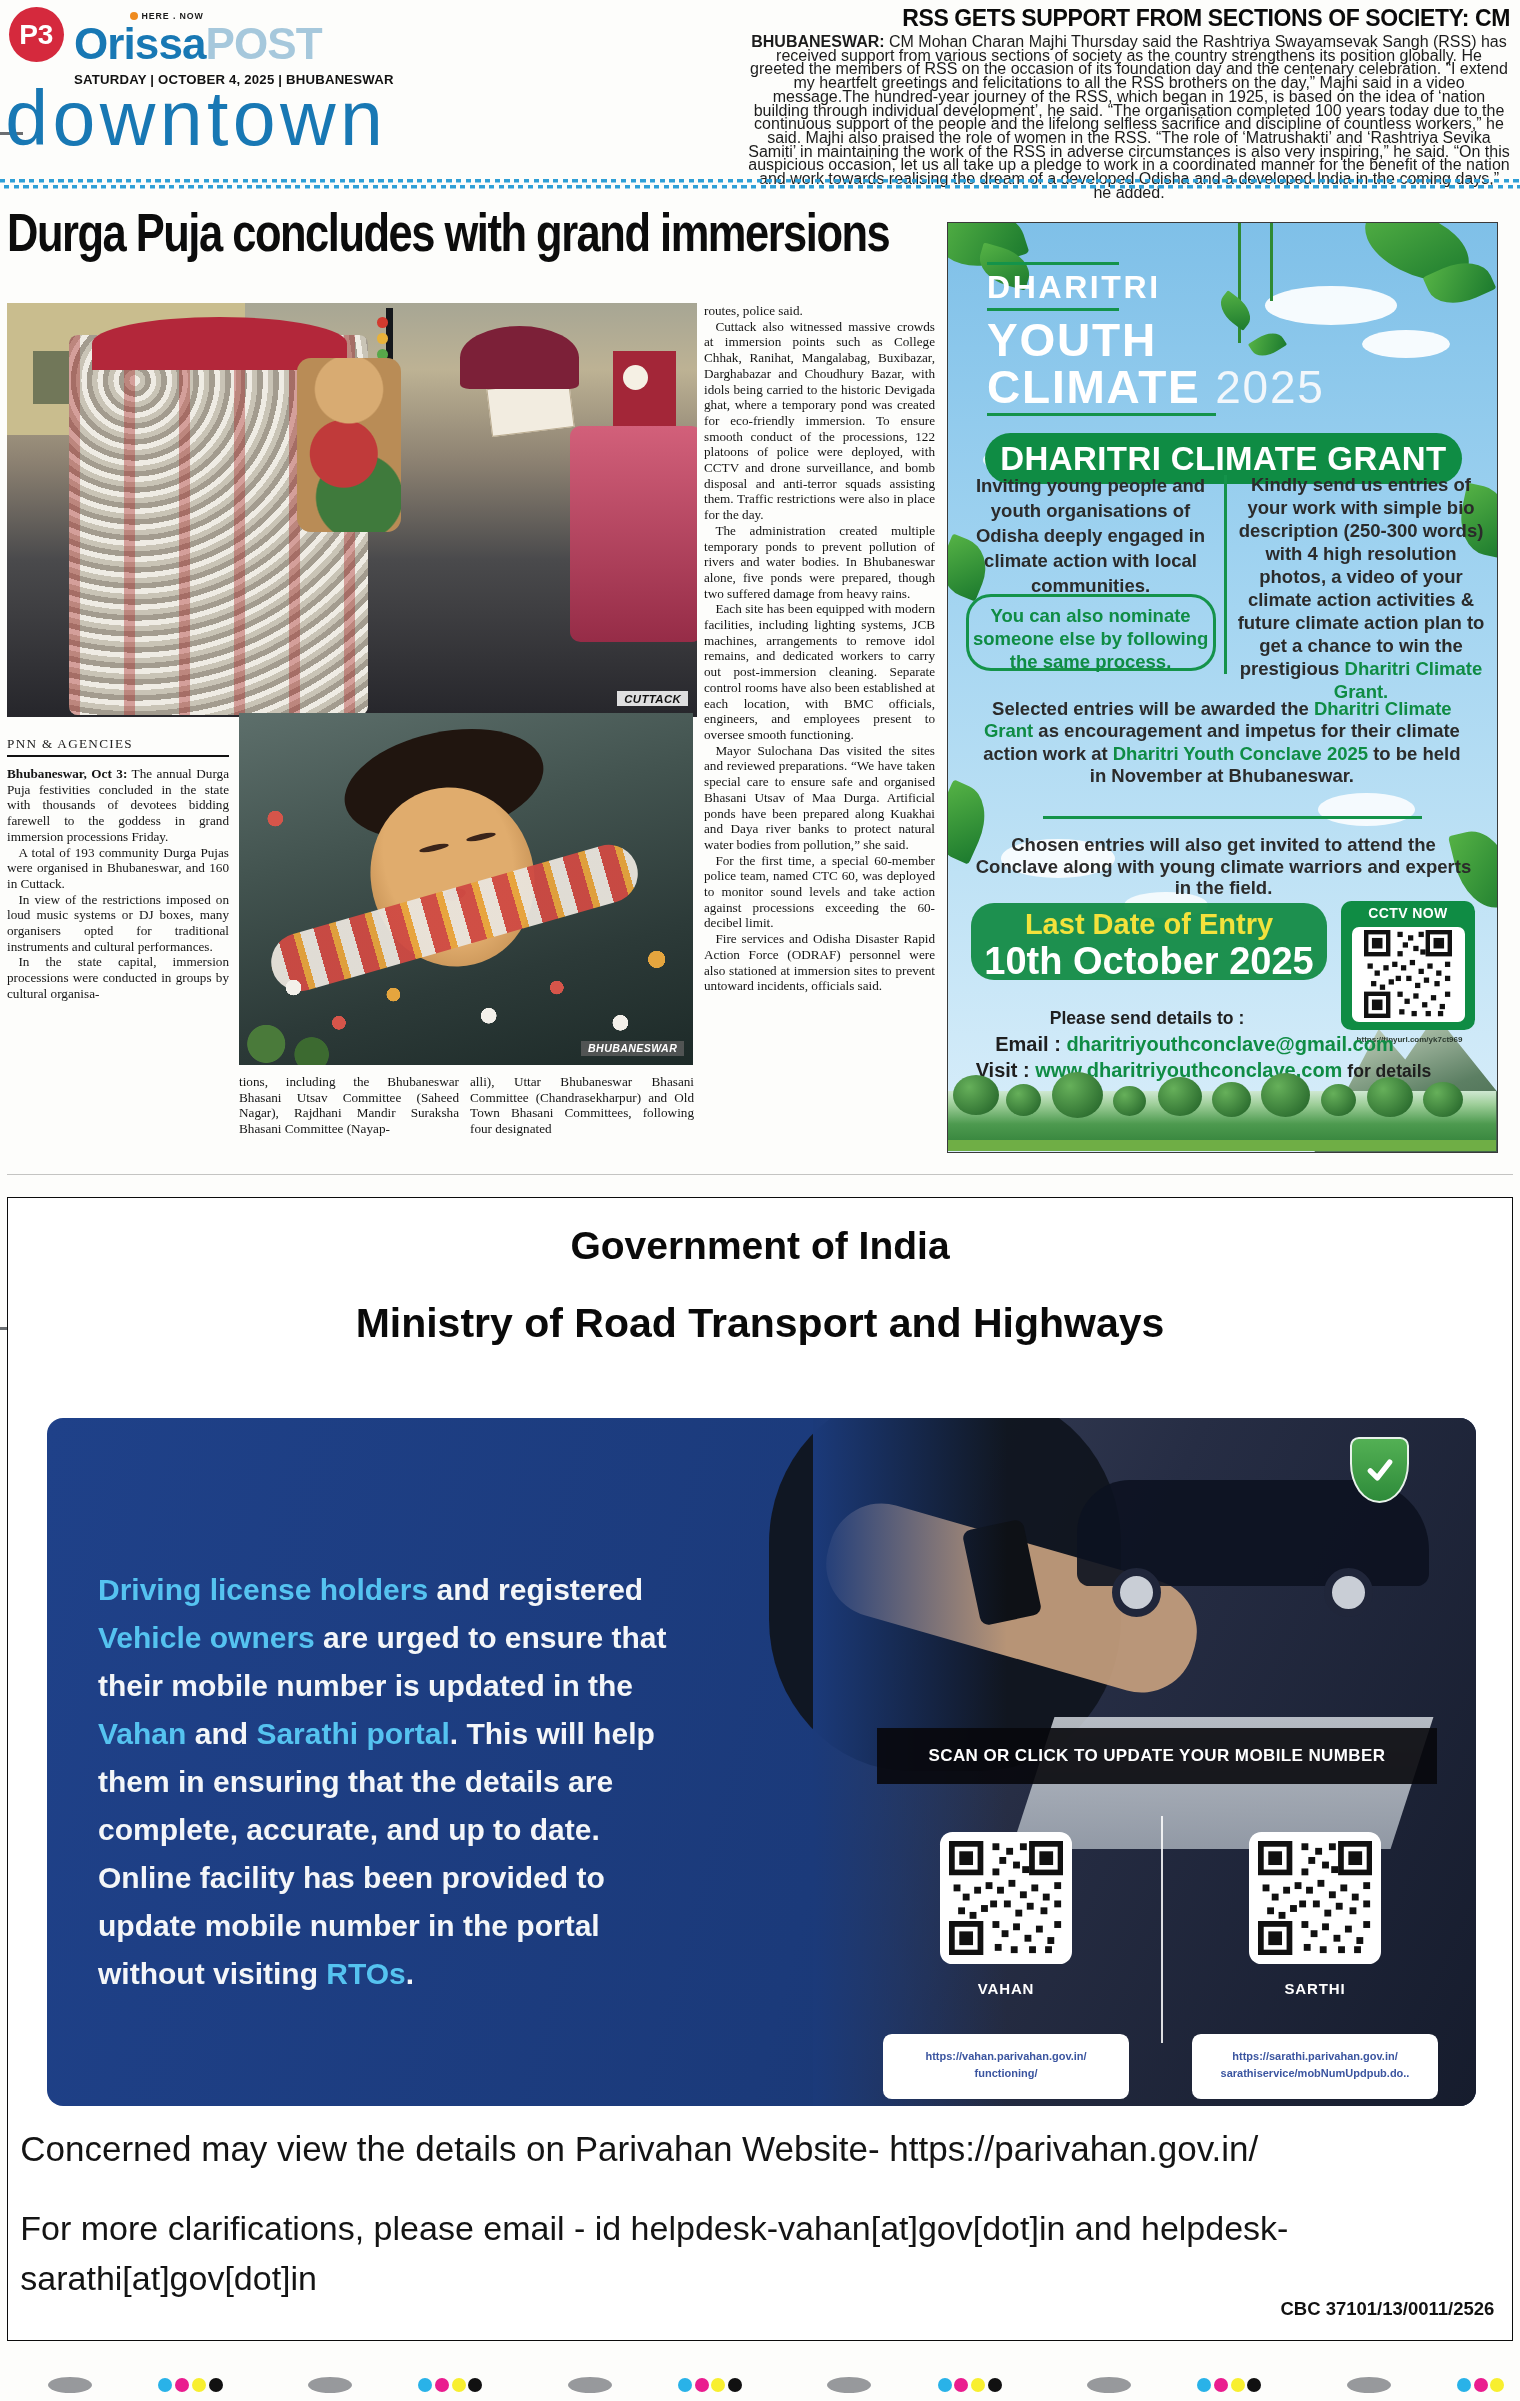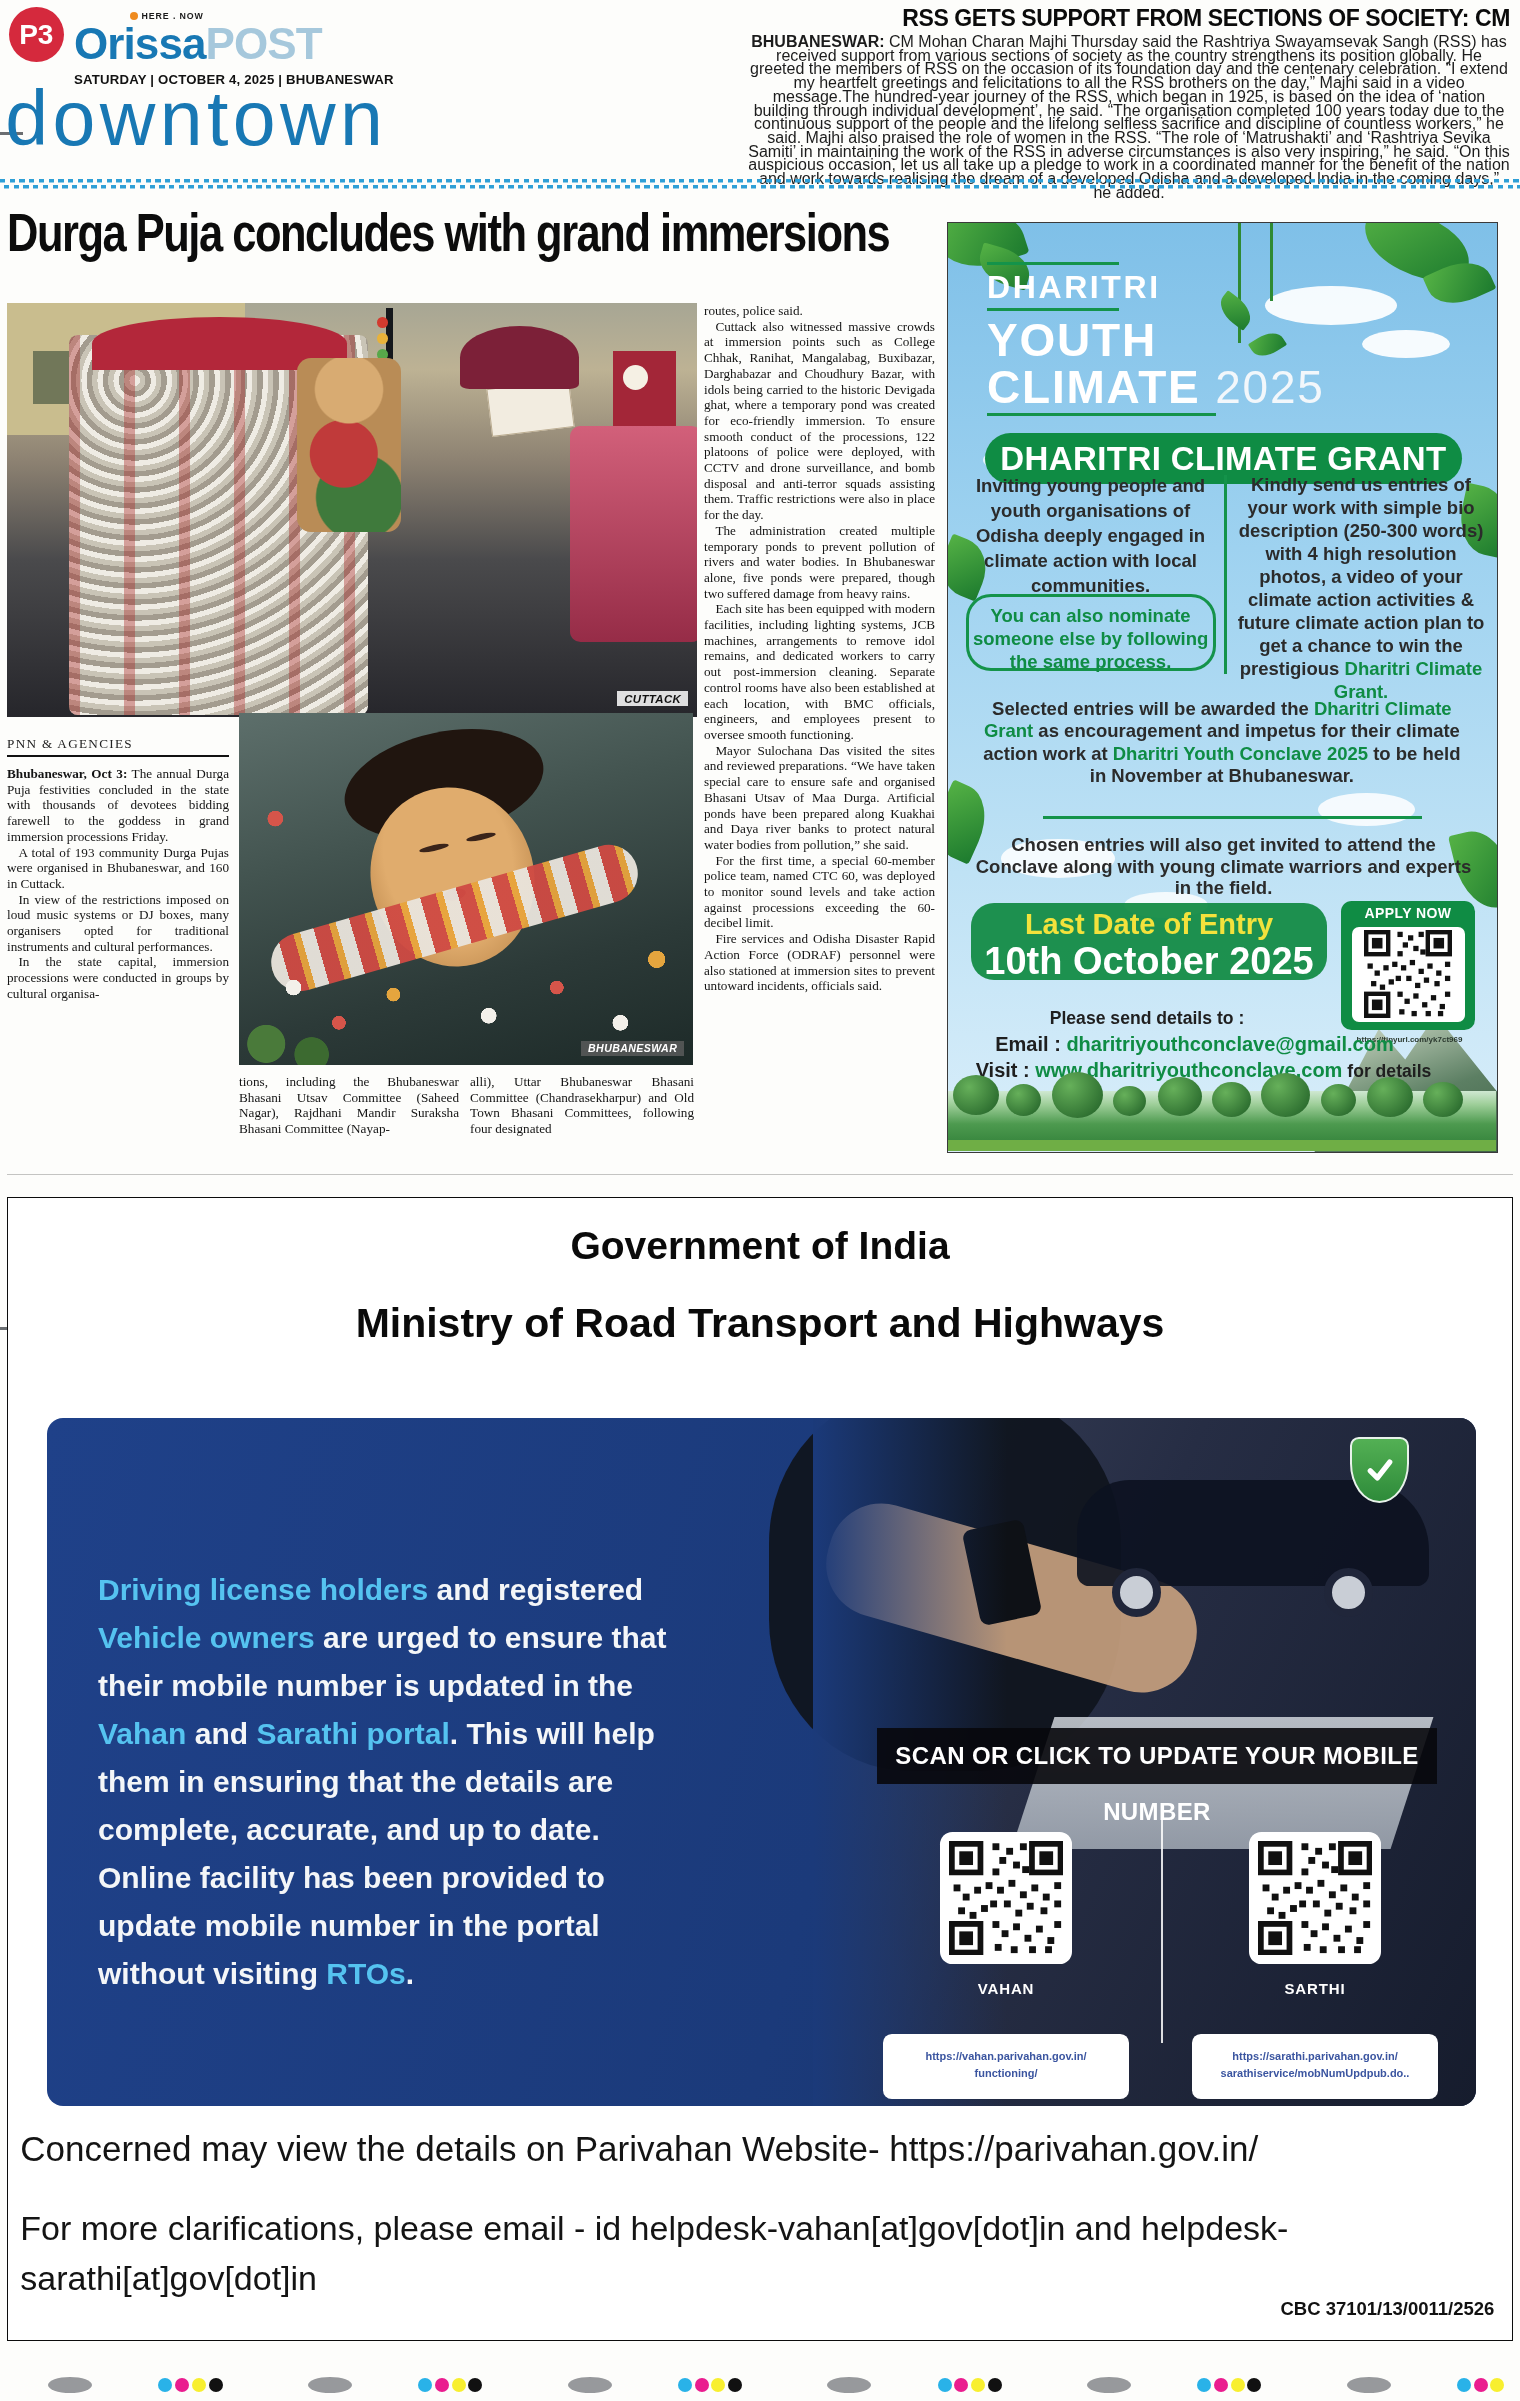--- a/index.html
+++ b/index.html
@@ -84,21 +84,21 @@
   .ad2{left:7px;top:1197px;width:1506px;height:1144px;box-sizing:border-box;border:1.8px solid #0c0c0c;background:#fff;}
   .ad2 .gt1{left:0;top:26.4px;width:100%;text-align:center;font-size:39px;font-weight:bold;color:#0a0a0a;}
   .ad2 .gt2{left:0;top:102px;width:100%;text-align:center;font-size:41px;font-weight:bold;color:#0a0a0a;}
   .bluebox{left:39px;top:220px;width:1429px;height:688px;border-radius:16px;overflow:hidden;
            background:linear-gradient(105deg,#1f4189 0%,#1b3a7a 55%,#16305e 100%);}
   .bphoto{left:766px;top:0;width:663px;height:688px;background:linear-gradient(115deg,#39415a 0%,#262d44 40%,#161c2d 100%);}
   .bltxt{left:51px;top:148px;width:722px;}
   .bltxt .ln{height:48px;line-height:48px;font-size:30px;font-weight:bold;color:#f4f6f8;white-space:nowrap;}
   .hl{color:#55c3f0;}
   .scanbar{left:830px;top:310px;width:560px;height:56px;background:rgba(8,8,12,.9);color:#fff;
-           font-size:24px;font-weight:bold;text-align:center;line-height:56px;letter-spacing:0.4px;}
+           font-size:17px;font-weight:bold;text-align:center;line-height:56px;letter-spacing:0.4px;}
   .qdiv{left:1114px;top:398px;width:1.8px;height:227px;background:rgba(255,255,255,.85);}
   .qrbox{width:132px;height:132px;background:#fff;border-radius:12.3px;padding:8.8px;box-sizing:border-box;}
   .qlabel{width:132px;text-align:center;color:#fff;font-weight:bold;font-size:15px;letter-spacing:0.9px;}
   .upill{width:246px;height:65px;background:#fff;border-radius:8.8px;text-align:center;
          font-size:11px;font-weight:bold;color:#3b55a0;padding-top:14px;box-sizing:border-box;line-height:1.55;}
   .gfoot{left:12.3px;font-size:35px;color:#141414;white-space:nowrap;}
   .cbc{right:17.6px;top:1100px;font-size:18.5px;font-weight:bold;color:#111;}
   
   .pm-ellipse{top:2377px;width:44px;height:16px;border-radius:50%;background:#97999c;}
   .pm-dot{top:2378px;width:14px;height:14px;border-radius:50%;}
@@ -306,21 +306,21 @@
     <div class="abs grule midrule"></div>
     <div class="abs adtext chosen">Chosen entries will also get invited to attend the Conclave along with young climate warriors and experts in the field.</div>
 
     <div class="abs mountain"></div>
 
     <div class="abs banner">
       <div class="ld">Last Date of Entry</div>
       <div class="lv">10th October 2025</div>
     </div>
     <div class="abs applybox">
-      <div class="al">APPLY NOW</div>
+      <div class="al">CCTV NOW</div>
       <div class="qrwrap"><svg viewBox="0 0 100 100" width="100%" height="100%">
             <use href="#qrsym"></use>
           </svg></div>
     </div>
     <div class="abs tinyurl">https://tinyurl.com/yk7ct969</div>
 
     <div class="abs send">Please send details to :</div>
     <div class="abs emailline"><span>Email : </span><span class="grn">dharitriyouthconclave@gmail.com</span></div>
     <div class="abs visitline"><span>Visit : </span><span class="grn">www.dharitriyouthconclave.com</span><span class="sfx"> for details</span></div>
 

